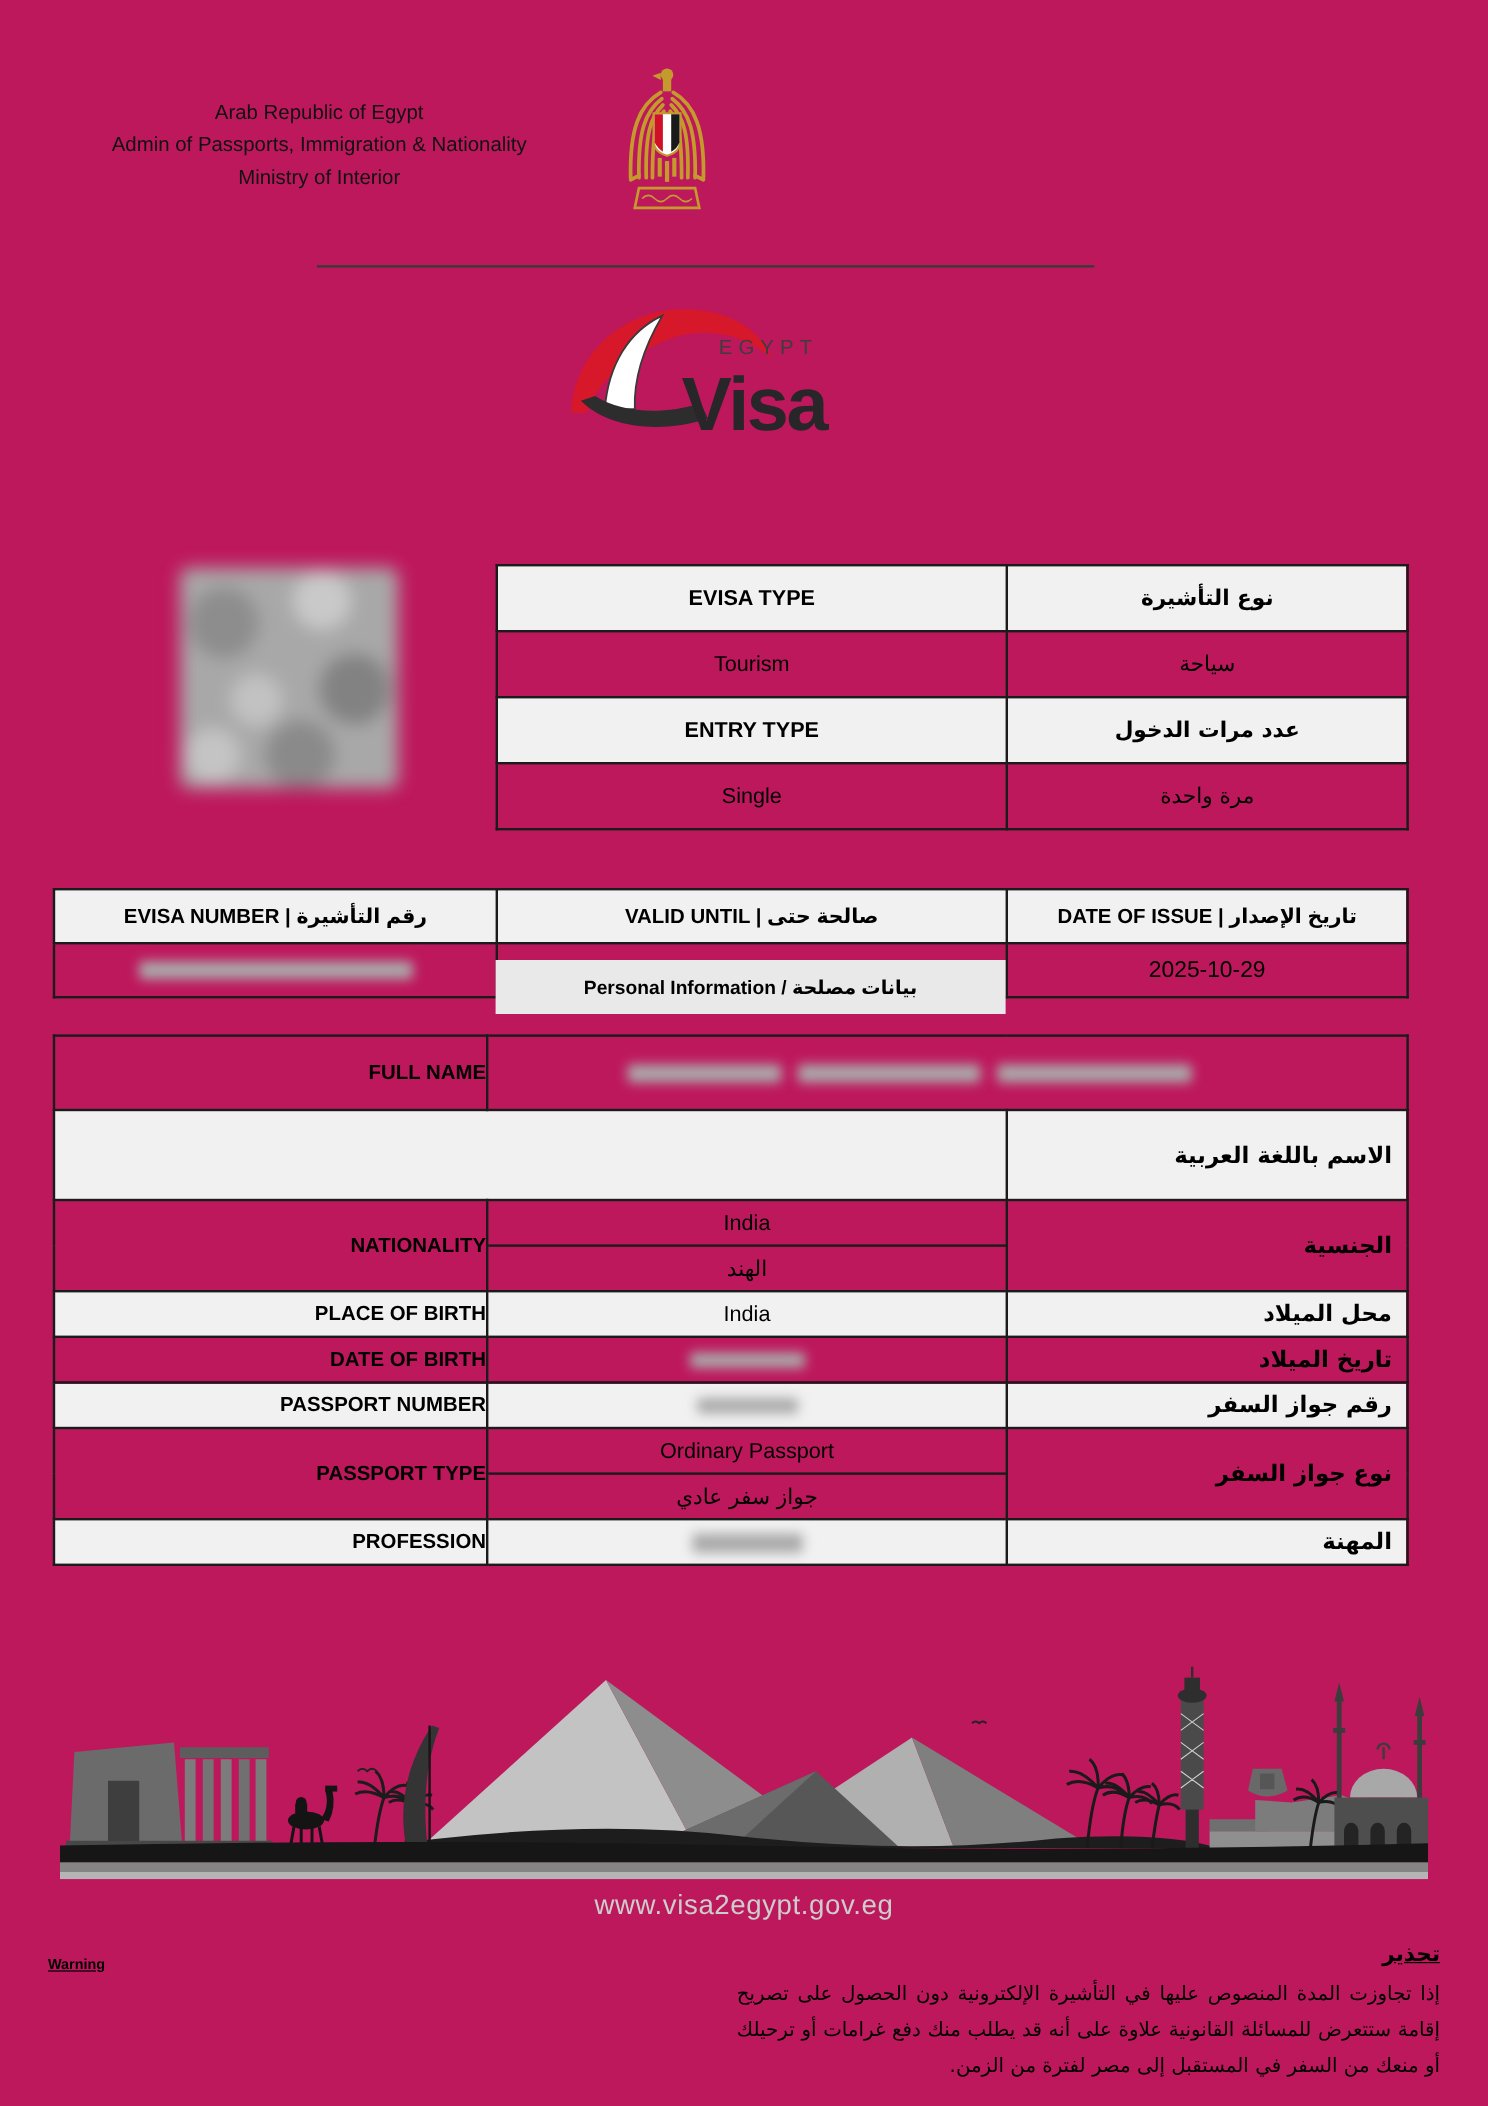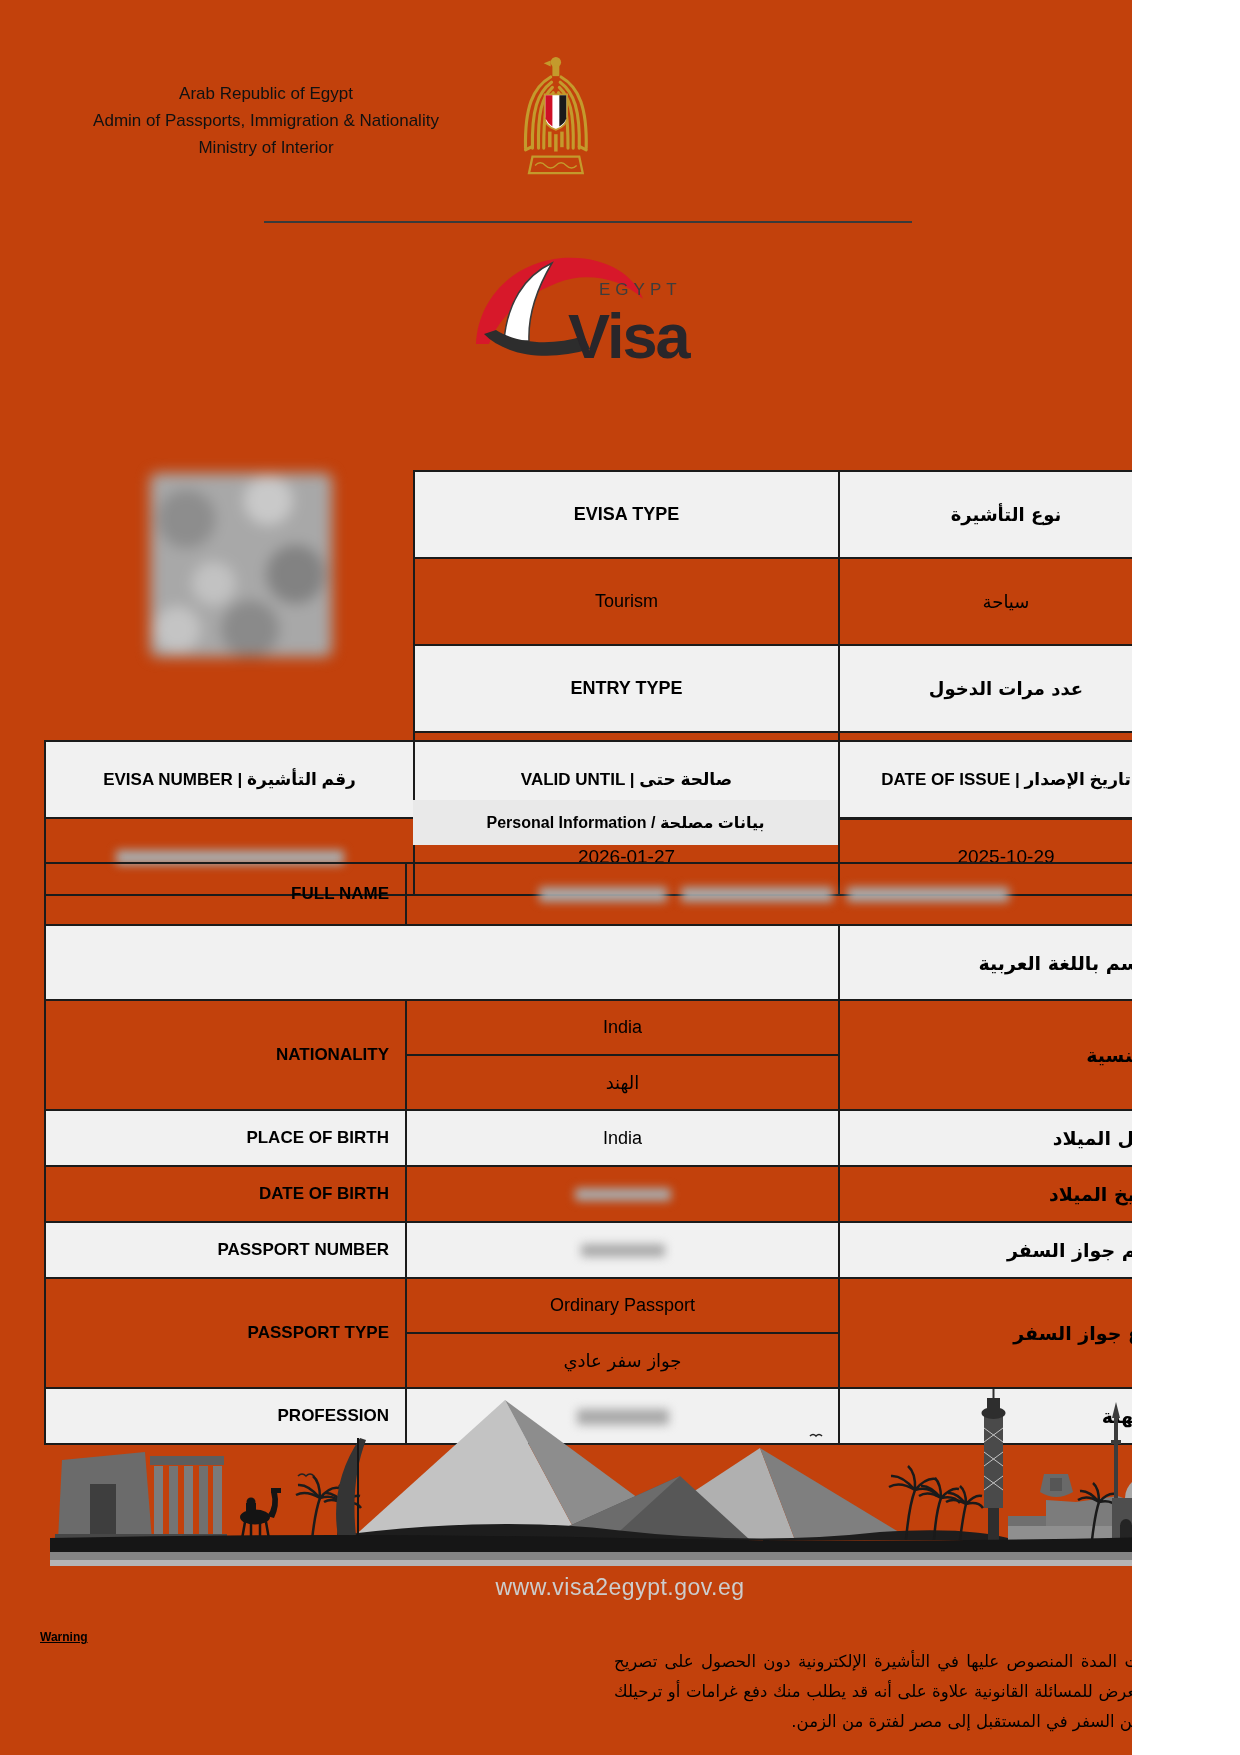--- a/index.html
+++ b/index.html
@@ -1,28 +1,28 @@
 <!DOCTYPE html>
 <html><head>
 <meta charset="utf-8">
 <style>
   html,body{margin:0;padding:0;background:#ffffff;}
-  .page{position:relative;width:1132px;height:1755px;background:#c2410c;overflow:hidden;
+  .page{position:relative;width:1240px;height:1755px;background:#be185d;overflow:hidden;
         font-family:"Liberation Sans","DejaVu Sans",sans-serif;color:#000;}
   .abs{position:absolute;}
   .ar{font-family:"DejaVu Sans",sans-serif;}
 
   
   .hdr-left{left:68px;top:80px;width:396px;text-align:center;font-size:17px;line-height:27px;color:#111;}
   .hdr-right{left:752px;top:76px;width:336px;text-align:center;font-size:18px;line-height:31px;color:#111;direction:rtl;}
   .hdr-line{left:264px;top:221px;width:648px;height:2px;background:#3a3a3a;}
 
   
   table{border-collapse:collapse;table-layout:fixed;}
-  td{border:2px solid #1b1b1b;padding:16px;vertical-align:middle;overflow:hidden;}
+  td{border:2px solid #1b1b1b;padding:0;vertical-align:middle;overflow:hidden;}
   .g{background:#f1f1f1;}
   .lab{font-weight:bold;font-size:17px;text-align:right;padding-left:12px;}
   .arlab{font-weight:bold;font-size:19px;text-align:right;padding-right:12px;direction:rtl;font-family:"DejaVu Sans",sans-serif;}
   .val{font-size:18px;text-align:center;}
   .hdcell{font-weight:bold;font-size:18px;text-align:center;}
 
   .t1{left:413px;top:470px;width:759px;}
   .t1 td{height:53px;}
   .t2{left:44px;top:740px;width:1128px;}
   .t2 .hrow td{height:43px;font-weight:bold;font-size:17px;text-align:center;background:#f1f1f1;}

